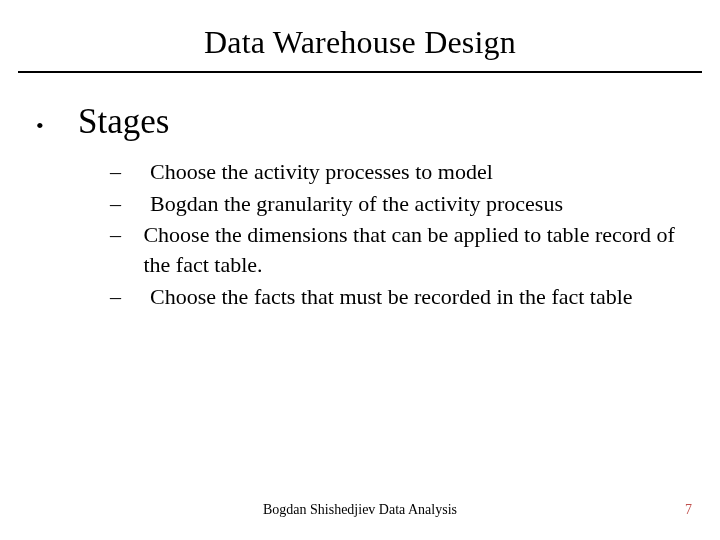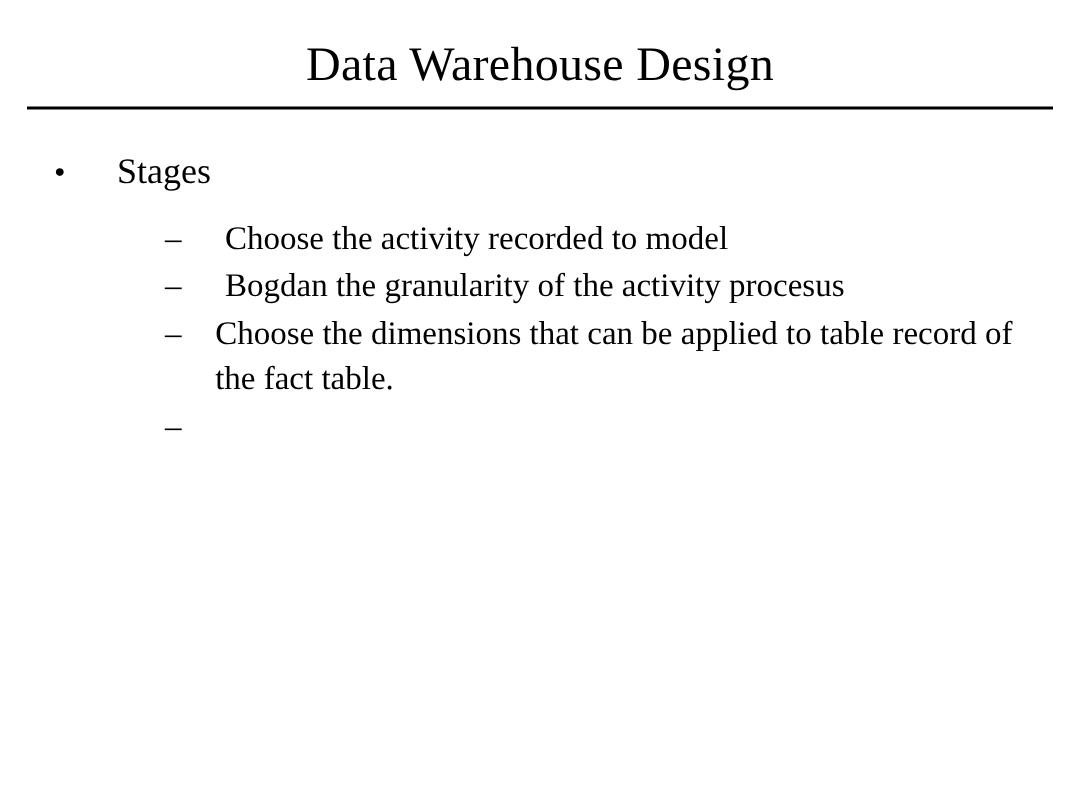--- a/index.html
+++ b/index.html
@@ -4,21 +4,21 @@
   <style>
     * { margin: 0; padding: 0; box-sizing: border-box; }
     html, body { width: 720px; height: 540px; background: #fff; font-family: "Times New Roman", Times, serif; color: #000; overflow: hidden; }
     .slide { position: relative; width: 720px; height: 540px; }
     .title-wrap { padding-top: 24px; text-align: center; }
     .title { font-size: 32px; font-weight: 400; letter-spacing: 0.2px; }
     .rule { border: none; border-top: 2px solid #000; margin: 10px 18px 0 18px; }
     .content { padding: 28px 28px 0 28px; }
     .lvl1-row { display: flex; align-items: baseline; margin-bottom: 14px; }
     .lvl1-bullet { width: 50px; font-size: 22px; line-height: 1.2; padding-left: 8px; }
-    .lvl1-text { font-size: 24px; line-height: 1.2; }
+    .lvl1-text { font-size: 35px; line-height: 1.2; }
     .lvl2 { margin-left: 82px; }
     .lvl2-row { display: flex; align-items: baseline; margin-bottom: 2px; }
     .lvl2-bullet { width: 40px; font-size: 22px; line-height: 1.35; }
     .lvl2-text { font-size: 22px; line-height: 1.35; max-width: 560px; }
     .footer { position: absolute; bottom: 22px; left: 0; width: 100%; }
     .footer-center { text-align: center; font-size: 14px; }
     .page-number { position: absolute; right: 28px; bottom: 0; font-size: 14px; color: #c0504d; }
   </style>
 </head>
 <body>
@@ -31,29 +31,34 @@
 
   <div class="content">
     <div class="lvl1-row">
       <div class="lvl1-bullet">•</div>
       <div class="lvl1-text">Stages</div>
     </div>
 
     <div class="lvl2">
       <div class="lvl2-row">
         <div class="lvl2-bullet">–</div>
-        <div class="lvl2-text">Choose the activity recorded to model</div>
+        <div class="lvl2-text">Choose the activity processes to model</div>
       </div>
       <div class="lvl2-row">
         <div class="lvl2-bullet">–</div>
         <div class="lvl2-text">Bogdan  the granularity of the activity procesus</div>
       </div>
       <div class="lvl2-row">
         <div class="lvl2-bullet">–</div>
         <div class="lvl2-text">Choose the dimensions that can be applied to table record of the fact table.</div>
       </div>
       <div class="lvl2-row">
         <div class="lvl2-bullet">–</div>
+        <div class="lvl2-text">Choose the facts that must be recorded in the fact table</div>
       </div>
     </div>
   </div>
 
+  <div class="footer">
+    <div class="footer-center">Bogdan Shishedjiev Data Analysis</div>
+    <div class="page-number">7</div>
+  </div>
 </div>
 
 </body></html>

